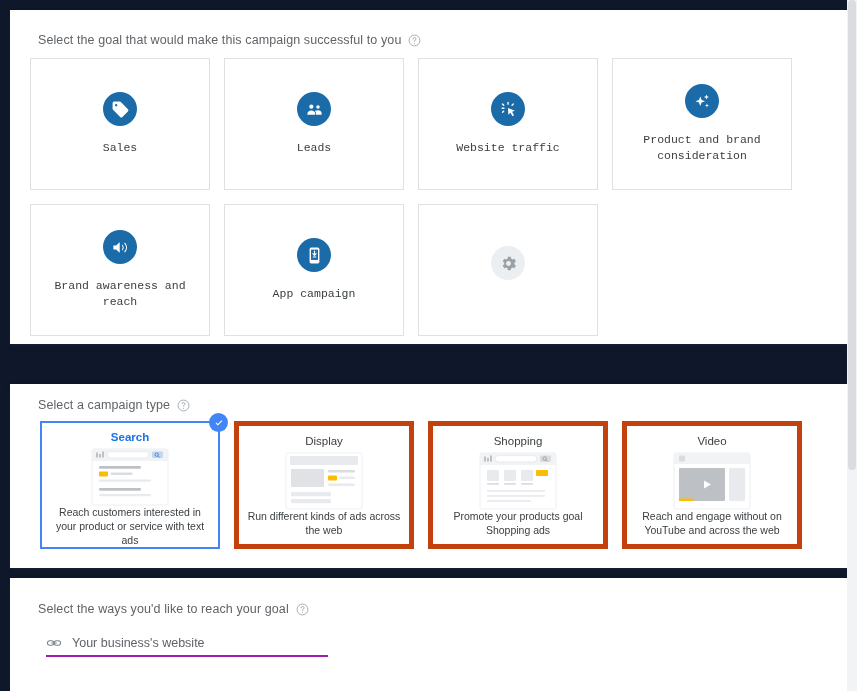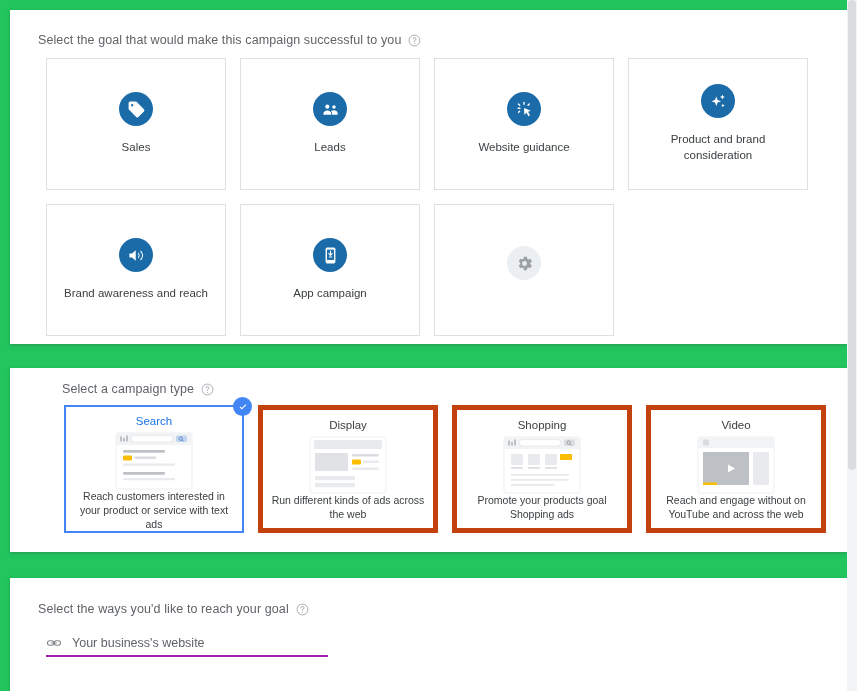--- a/index.html
+++ b/index.html
@@ -9,34 +9,34 @@
     height: 691px;
     background: #f1f3f4;
     font-family: "Liberation Sans", sans-serif;
     -webkit-font-smoothing: antialiased;
   }
 
   .page {
     position: relative;
     width: 857px;
     height: 691px;
-    background: #22c55e;
+    background: #0f172a;
     overflow: hidden;
   }
 
   
   .panel {
     position: absolute;
     left: 10px;
     width: 837px;
     background: #ffffff;
     box-shadow: 0 1px 2px rgba(60,64,67,.22), 0 2px 6px rgba(60,64,67,.10);
   }
   #panel-goals { top: 10px; height: 334px; }
-  #panel-types { top: 368px; height: 184px; padding-left: 24px; }
+  #panel-types { top: 384px; height: 184px; }
   #panel-ways  { top: 578px; height: 115px; }
 
   
   .section-head {
     display: flex;
     align-items: center;
     gap: 7px;
     font-size: 12.5px;
     color: #5f6368;
     letter-spacing: .1px;
@@ -51,21 +51,22 @@
     flex: 0 0 13px;
     color: #9aa0a6;
   }
   .help-icon svg { display: block; width: 13px; height: 13px; }
 
   
   .goal-grid {
     display: grid;
     grid-template-columns: repeat(4, 180px);
     gap: 14px;
-    margin: 11px 0 0 36px;
+    margin: 11px 0 0 20px;
+    font-family: Liberation Mono, monospace;
   }
   .goal-card {
     height: 132px;
     border: 1px solid #e0e0e0;
     background: #fff;
     display: flex;
     flex-direction: column;
     align-items: center;
     justify-content: center;
     cursor: pointer;
@@ -112,21 +113,21 @@
     border: 2px solid #4285f4;
     padding: 8px 7px 0;
   }
   .type-title {
     font-size: 11.5px;
     color: #3c4043;
     margin-bottom: 5px;
   }
   .type-card.selected .type-title {
     color: #1a73e8;
-    font-weight: normal;
+    font-weight: bold;
   }
   .type-desc {
     font-size: 10.5px;
     color: #3c4043;
     text-align: center;
     line-height: 1.32;
     margin-top: auto;
     margin-bottom: 8px;
   }
   .thumb { width: 78px; height: 58px; }
@@ -227,21 +228,21 @@
         <span class="goal-icon">
           <svg viewBox="0 0 24 24">
               <path d="M11.4 10.2 20 13.6l-3.5 1.3 2.5 4.3-2 1.2-2.5-4.3-2.7 2.6Z"></path>
               <rect x="10.6" y="2.2" width="1.7" height="4" rx=".85"></rect>
               <rect x="3.1" y="9.6" width="4" height="1.7" rx=".85"></rect>
               <rect x="4.3" y="3.9" width="1.7" height="4" rx=".85" transform="rotate(-45 5.15 5.9)"></rect>
               <rect x="16.4" y="3.9" width="1.7" height="4" rx=".85" transform="rotate(45 17.25 5.9)"></rect>
               <rect x="4.3" y="13.1" width="1.7" height="3.6" rx=".85" transform="rotate(45 5.15 14.9)"></rect>
             </svg>
         </span>
-        <span class="goal-label">Website guidance</span>
+        <span class="goal-label">Website traffic</span>
       </div>
 
       <div class="goal-card">
         <span class="goal-icon">
           <svg viewBox="0 0 24 24">
               <path d="M9.2 5.6 10.9 10l4.4 1.7-4.4 1.7-1.7 4.4-1.7-4.4L3.1 11.7 7.5 10Z"></path>
               <path d="M17 3.2l.9 2.3 2.3.9-2.3.9-.9 2.3-.9-2.3-2.3-.9 2.3-.9Z"></path>
               <path d="M17.6 14.6l.7 1.8 1.8.7-1.8.7-.7 1.8-.7-1.8-1.8-.7 1.8-.7Z"></path>
             </svg>
         </span>

